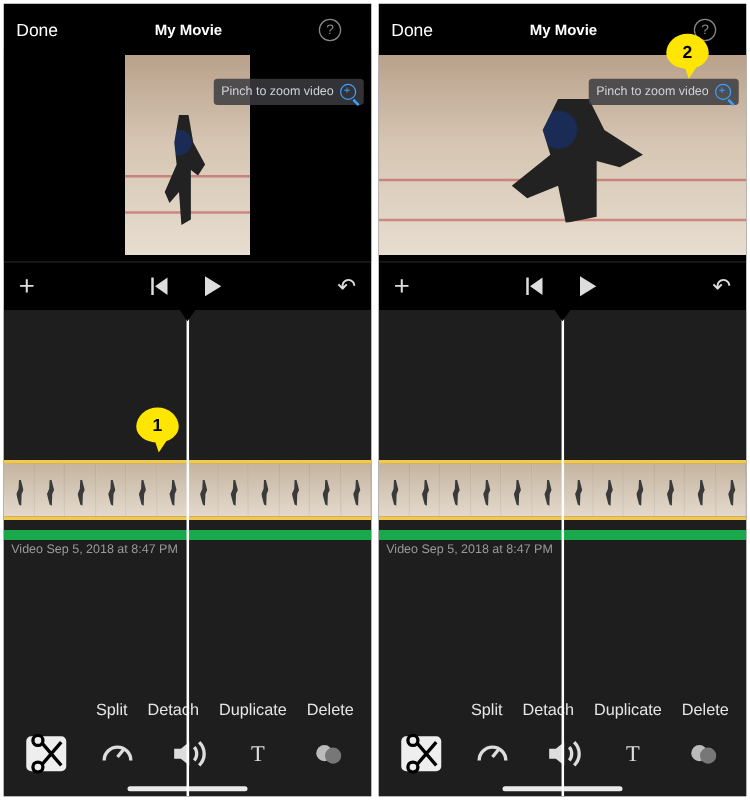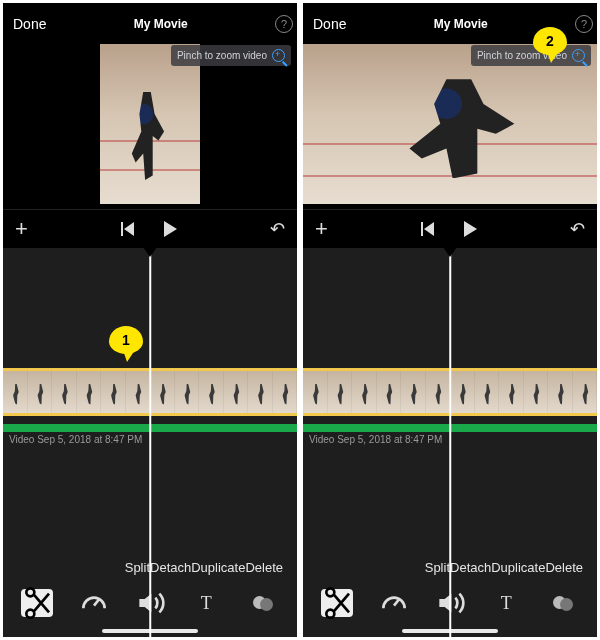--- a/index.html
+++ b/index.html
@@ -17,21 +17,21 @@
     background: #000;
     display: flex;
     flex-direction: column;
     position: relative;
     overflow: hidden;
   }
   .topbar {
     display: flex;
     align-items: center;
     justify-content: space-between;
-    padding: 12px 4px 6px 10px;
+    padding: 12px 24px 6px 10px;
     color: #fff;
     font-size: 14px;
   }
   .topbar .title { font-weight: 600; font-size: 12px; }
   .help-icon {
     width: 18px; height: 18px; border: 1.4px solid #888; border-radius: 50%;
     display: inline-flex; align-items: center; justify-content: center;
     font-size: 11px; color: #888;
   }
   .preview-area {
@@ -52,21 +52,21 @@
   .rink-line { position:absolute; left:0; right:0; height:2px; background:#b83a3a; opacity:.5; }
   .skater {
     position:absolute; width:38%; height:55%;
     background: radial-gradient(circle at 40% 25%, #1a2b55 0 14%, transparent 15%),
                 linear-gradient(#222,#222);
     clip-path: polygon(40% 0,60% 0,70% 25%,95% 45%,80% 55%,65% 50%,65% 95%,45% 100%,40% 70%,20% 80%,10% 70%,35% 45%,30% 25%);
     filter: blur(.5px);
   }
   .zoom-pill {
     position: absolute;
-    top: 6px; right: 6px;
+    top: 24px; right: 6px;
     background: rgba(60,60,65,.85);
     color: #cfd3d8;
     font-size: 10px;
     padding: 4px 6px;
     border-radius: 3px;
     display: flex; align-items: center; gap: 5px;
   }
   .zoom-pill .mag {
     width: 13px; height: 13px; border: 1.5px solid #3aa0ff; border-radius: 50%;
     position: relative;
@@ -132,21 +132,21 @@
     border-radius:50% 50% 50% 50% / 55% 55% 45% 45%;
     width:34px; height:28px; display:flex; align-items:center; justify-content:center;
     font-weight:700; font-size:14px; z-index:20;
   }
   .callout::after{
     content:""; position:absolute; bottom:-8px; left:40%;
     width:0;height:0;border-left:4px solid transparent;border-right:8px solid transparent;border-top:12px solid #ffe600;
   }
   .edit-actions {
     position:absolute; bottom:54px; left:0; right:0;
-    display:flex; justify-content:flex-end; gap:0;
+    display:flex; justify-content:flex-end; gap:16px;
     padding: 0 14px 8px 14px; font-size:13px; color:#e6e6e6;
   }
   .toolbar {
     position:absolute; bottom:14px; left:0; right:0;
     display:flex; justify-content:space-around; align-items:center;
     padding: 6px 6px;
   }
   .tool { width:32px; height:28px; display:flex; align-items:center; justify-content:center; color:#ddd; }
   .tool.active { background:#eee; color:#000; border-radius:4px; }
   .t-letter { font-family: Georgia, 'Times New Roman', serif; font-size:18px; color:#ddd; }

